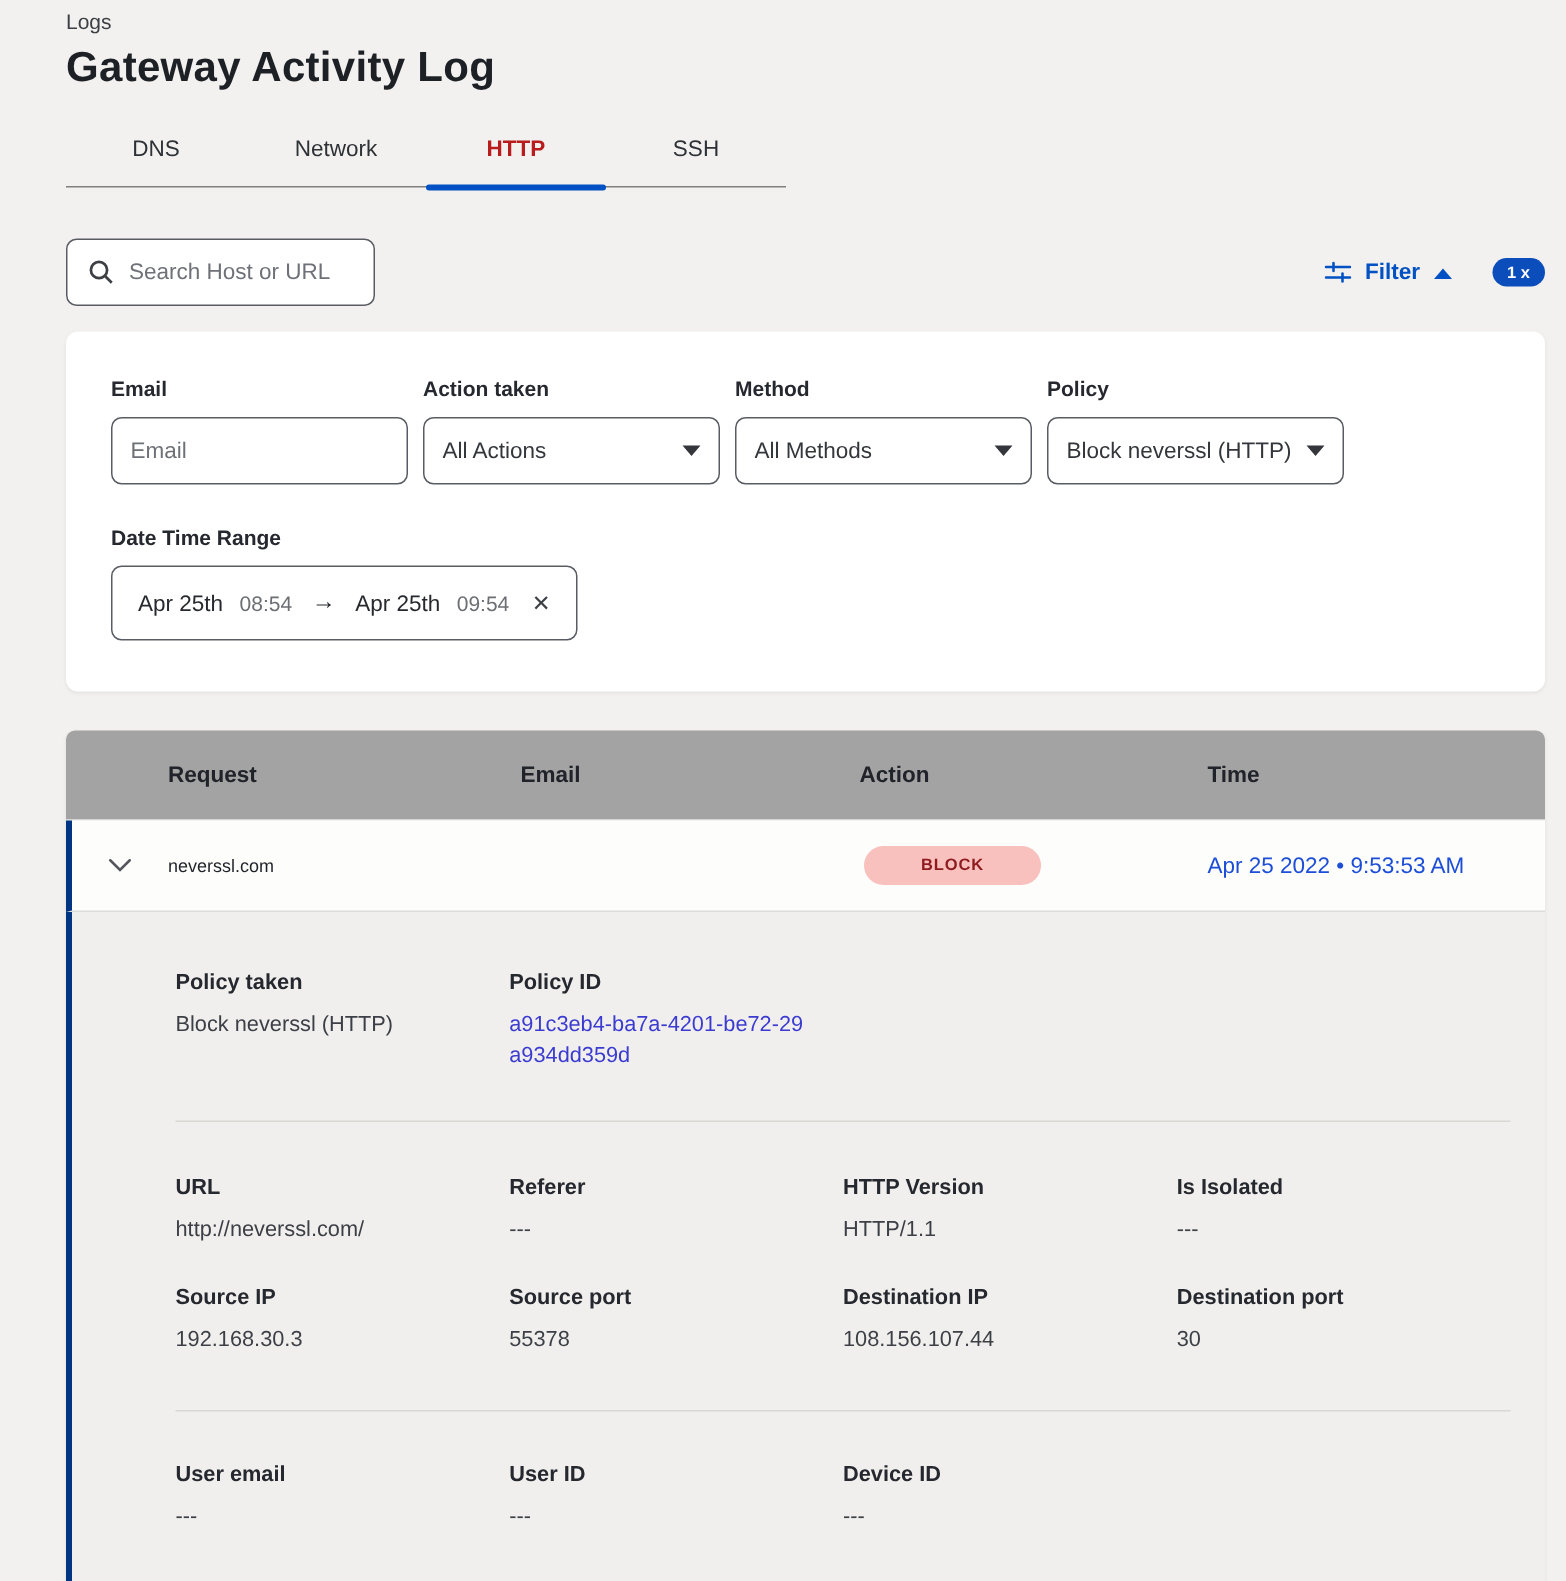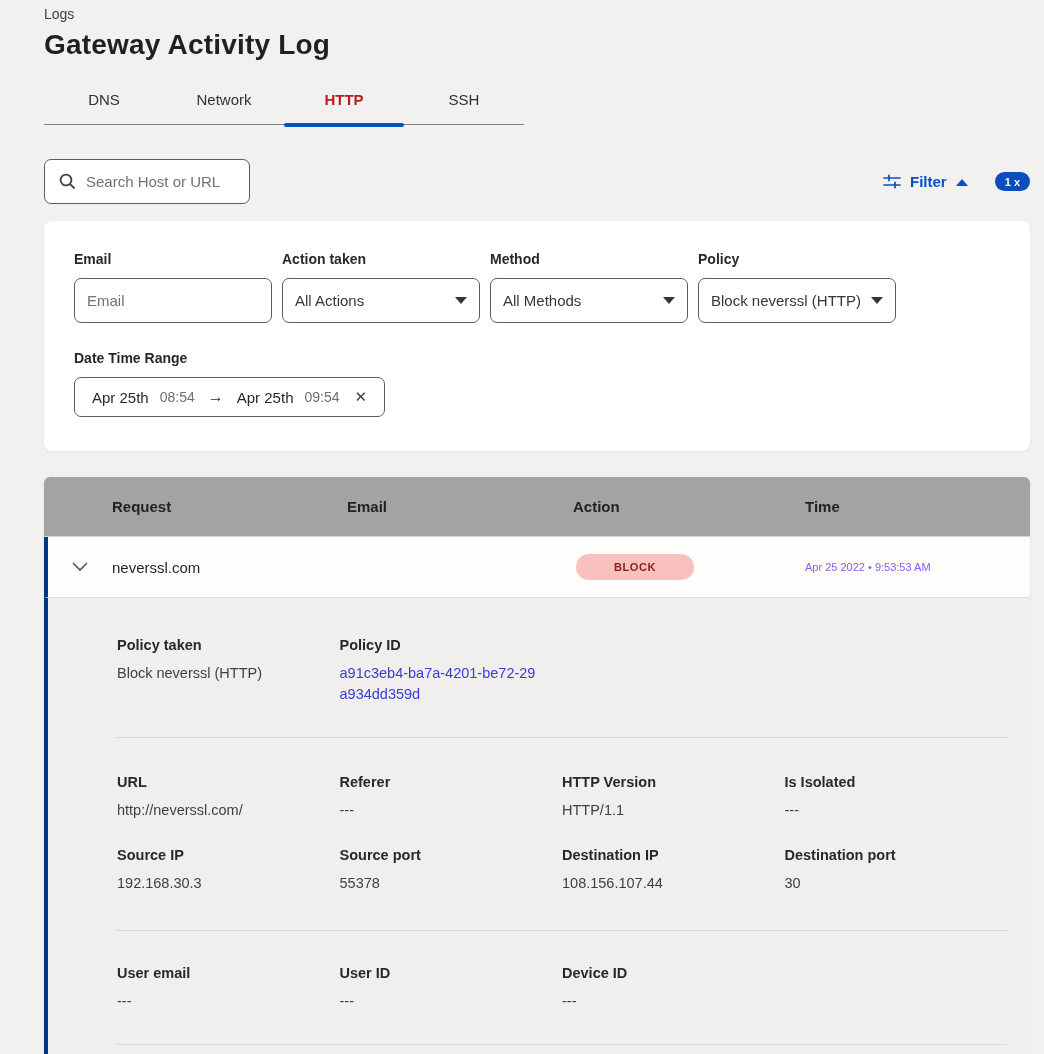--- a/index.html
+++ b/index.html
@@ -47,44 +47,44 @@
   .text-input, .select {
     width: 100%; height: 45px; border: 1px solid #595d63; border-radius: 7px;
     background: #fff; font-size: 15px; color: #33363b; padding: 0 12px;
     font-family: inherit; }
   .text-input::placeholder { color: #6e7177; }
   .select { display: flex; align-items: center; justify-content: space-between; cursor: pointer; }
   .select .value { white-space: nowrap; overflow: hidden; }
   .caret-down { width: 0; height: 0; border-left: 6px solid transparent; border-right: 6px solid transparent;
                 border-top: 7px solid #33363b; flex: 0 0 auto; margin-left: 6px; }
   .date-row { margin-top: 27px; }
-  .date-range-box { display: inline-flex; align-items: center; gap: 11px; height: 40px;
+  .date-range-box { display: inline-flex; align-items: center; gap: 11px; height: 50px;
                     border: 1px solid #595d63; border-radius: 7px; padding: 0 17px;
                     background: #fff; font-size: 15px; }
   .date-part { color: #26292e; }
   .time-part { color: #6c6f74; font-size: 14px; }
   .range-arrow { color: #26292e; font-size: 16px; padding: 0 2px; }
   .clear-x { color: #3c3f44; font-size: 15px; cursor: pointer; padding-left: 4px; }
 
   
   .log-table { margin: 26px 14px 0 44px; box-shadow: 0 1px 3px rgba(0,0,0,.07);
                border-radius: 6px 6px 0 0; }
   .table-header { display: grid; grid-template-columns: 68px 235px 226px 232px 1fr;
                   align-items: center; height: 60px; background: #a3a3a3;
                   border-bottom: 1px solid #d4d4d2; border-radius: 6px 6px 0 0;
                   font-size: 15px; font-weight: 700; color: #202329; }
   .log-row { display: grid; grid-template-columns: 64px 235px 226px 232px 1fr;
              align-items: center; height: 61px; background: #fdfdfc;
              border-left: 4px solid #003681; border-bottom: 1px solid #dcdcda; cursor: pointer; }
   .chevron-cell { display: flex; justify-content: center; }
-  .request-cell { font-size: 15px; color: #1f2227; }
+  .request-cell { font-size: 12px; color: #1f2227; }
   .block-badge { display: inline-block; background: #f8c1be; color: #8f1b1f;
                  font-size: 11px; font-weight: 700; letter-spacing: .6px;
                  padding: 7px 38px; border-radius: 15px; margin-left: 3px; }
-  .time-cell { font-size: 11px; color: #8b5cf6; }
+  .time-cell { font-size: 15px; color: #1d4ed8; }
 
   
   .row-details { background: #f0efed; border-left: 4px solid #003681;
                  padding: 0 23px 0 69px; height: 481px; overflow: hidden; }
   .detail-section { display: grid; grid-template-columns: repeat(4, 1fr);
                     border-bottom: 1px solid #d8d7d4; }
   .detail-section.policy { padding: 39px 0 32px; }
   .detail-section.http { padding: 36px 0 36px; row-gap: 26px; }
   .detail-section.user { padding: 34px 0 32px; }
   .detail-label { font-size: 14.5px; font-weight: 700; color: #25282e; }

